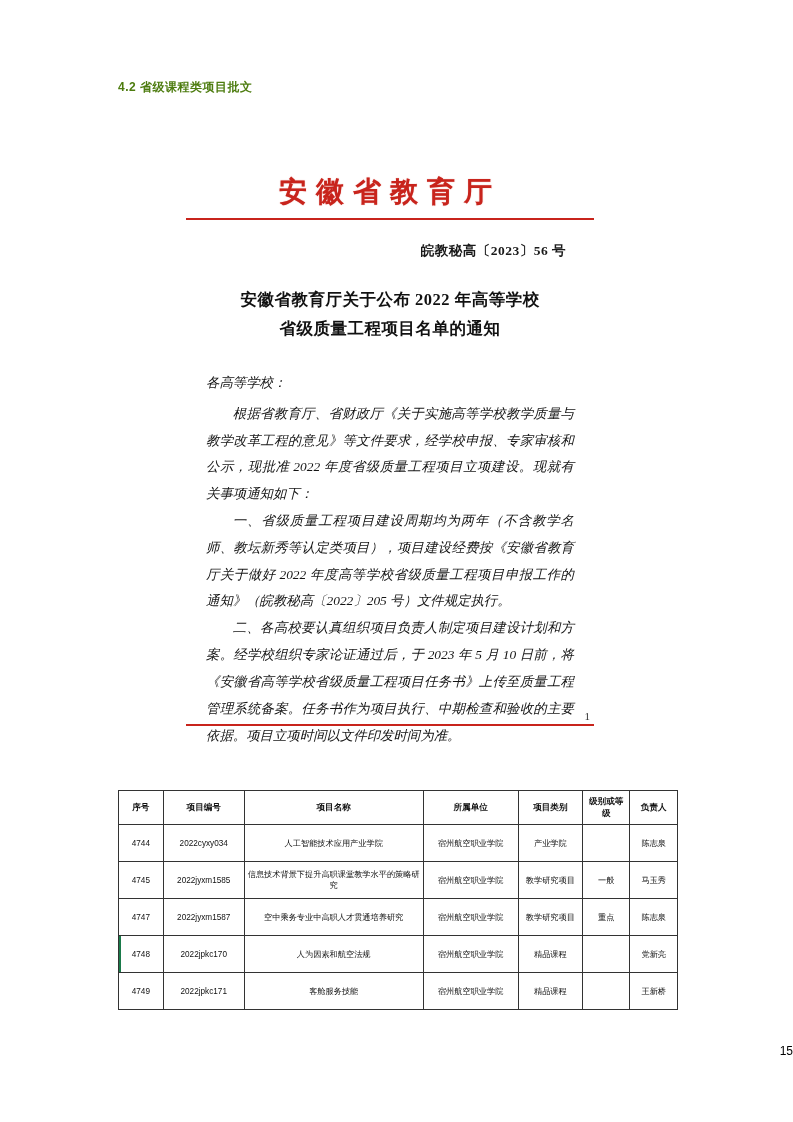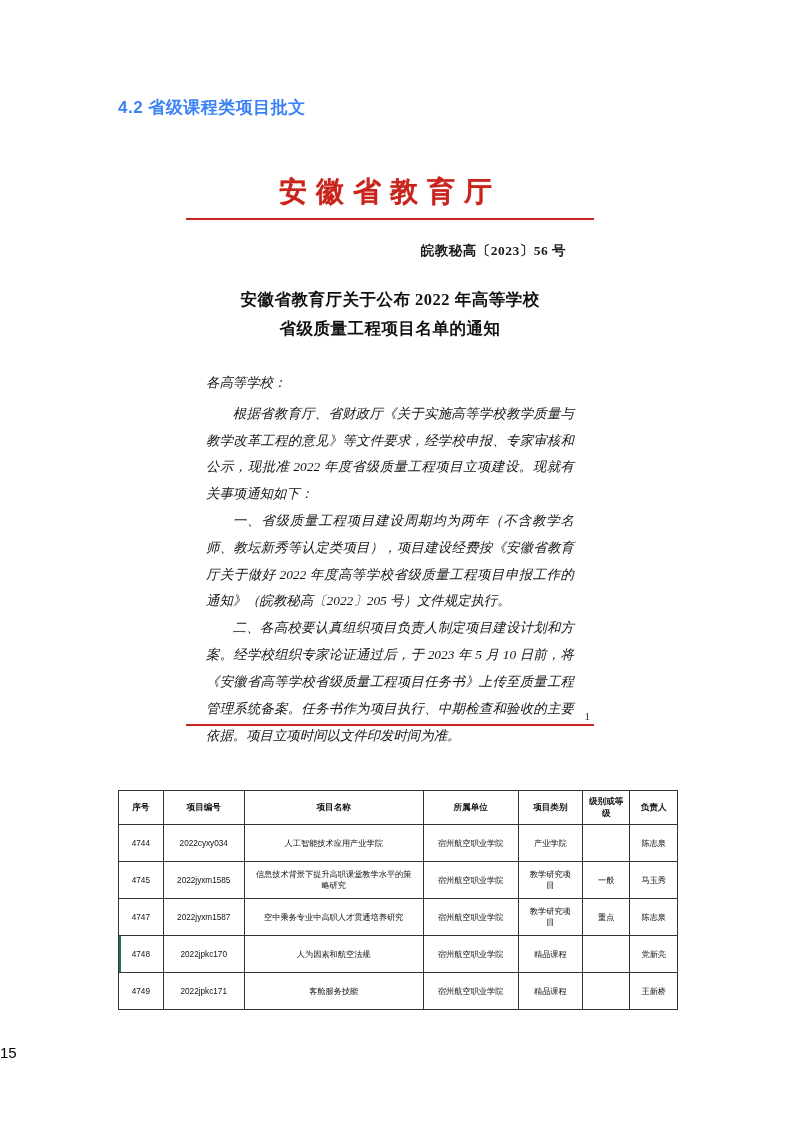--- a/index.html
+++ b/index.html
@@ -20,26 +20,26 @@
     width: 793px;
     height: 1122px;
     box-sizing: border-box;
     padding: 0;
   }
 
   
   .section-heading {
     position: absolute;
     left: 118px;
-    top: 96px;
+    top: 79px;
     font-family: "Liberation Sans", "DejaVu Sans", sans-serif;
     font-weight: bold;
-    font-size: 17px;
-    letter-spacing: 0.5px;
-    color: #3b82f6;
+    font-size: 12px;
+    letter-spacing: 0.5px;
+    color: #4d7c0f;
     white-space: nowrap;
   }
 
   
   .scan {
     position: absolute;
     left: 180px;
     top: 170px;
     width: 420px;
     height: 570px;
@@ -117,21 +117,21 @@
     width: 560px;
   }
   table.list {
     border-collapse: collapse;
     width: 100%;
     table-layout: fixed;
     font-family: "Liberation Sans", "DejaVu Sans", sans-serif;
   }
   table.list td, table.list th {
     border: 1px solid #333;
-    padding: 3px 8px;
+    padding: 3px 2px;
     text-align: center;
     vertical-align: middle;
     font-size: 8.2px;
     line-height: 1.35;
     color: #111;
     word-break: break-all;
   }
   table.list tr.caption-row td {
     border: 1px solid #333;
     font-family: "Liberation Serif", "DejaVu Serif", serif;
@@ -159,23 +159,23 @@
   .cell-marker {
     box-shadow: inset 2px 0 0 #1a7a4a;
   }
 
   
   .page-number {
     position: absolute;
     left: 0;
     right: 0;
     top: 1044px;
-    text-align: left;
+    text-align: right;
     font-family: "Liberation Sans", "DejaVu Sans", sans-serif;
-    font-size: 15px;
+    font-size: 12px;
     color: #000;
   }
 </style>
 </head>
 <body>
 
 <div class="page">
 
   <div class="section-heading">4.2 省级课程类项目批文</div>
 

